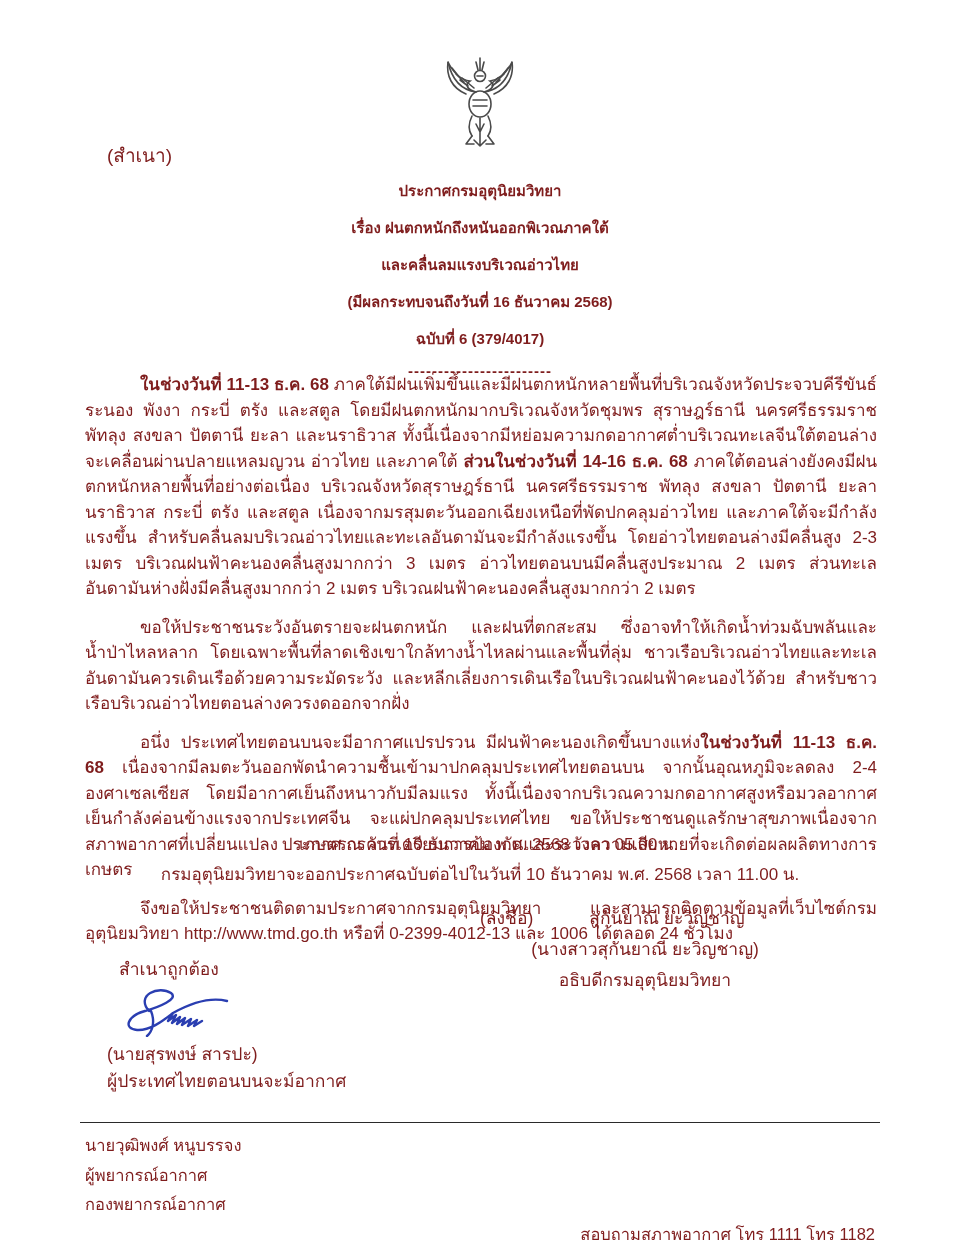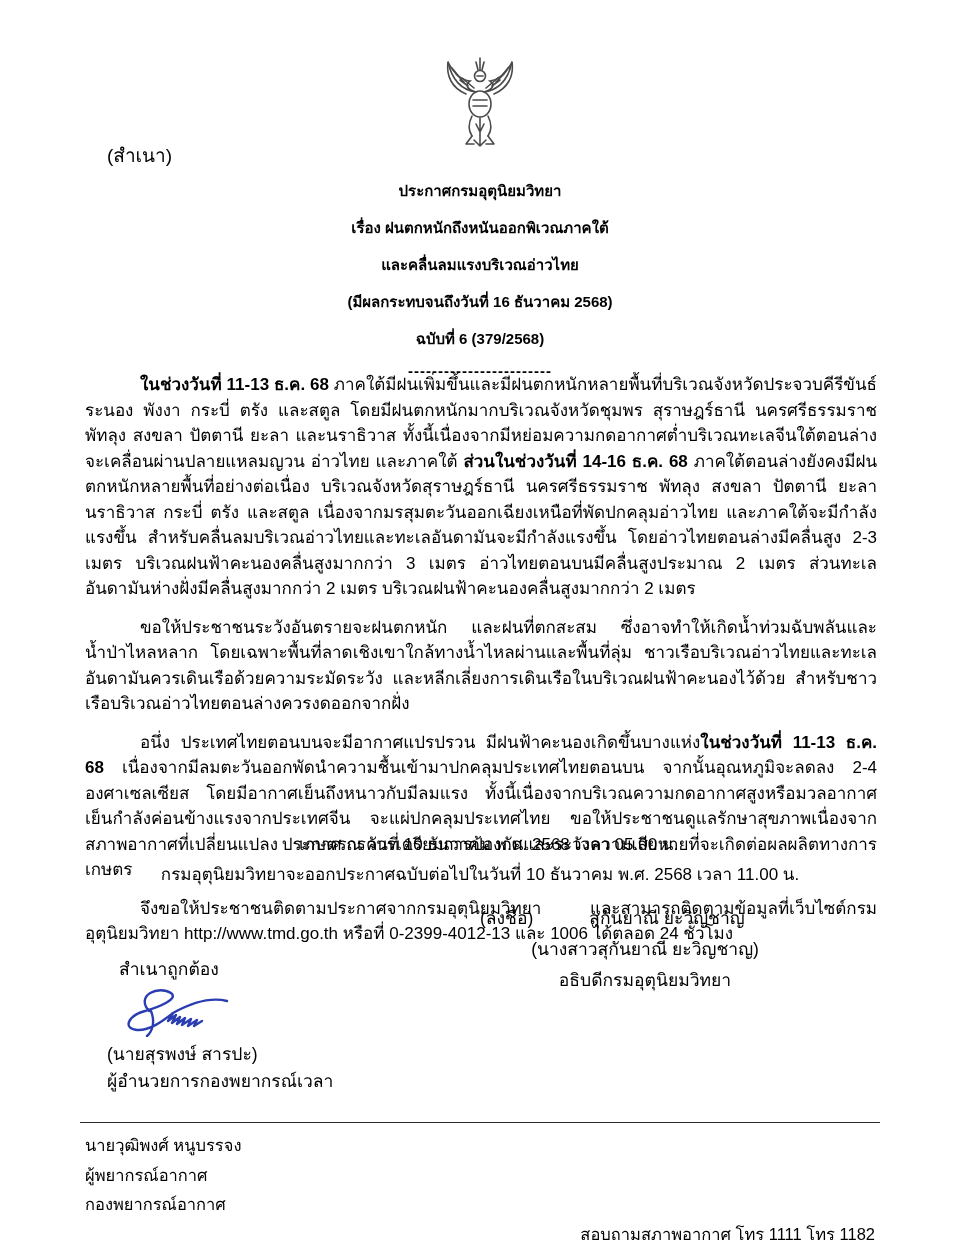--- a/index.html
+++ b/index.html
@@ -2,21 +2,21 @@
 <html><head>
 <meta charset="utf-8">
 <style>
   html,body { margin:0; padding:0; background:#e8e8e8; }
   .page {
     position:relative;
     width:960px; height:1242px;
     margin:0 auto;
     background:#ffffff;
     font-family:"Liberation Sans","DejaVu Sans",sans-serif;
-    color:#000000;
+    color:#7f1d1d;
     overflow:hidden;
   }
   .emblem {
     position:absolute; top:54px; left:50%; transform:translateX(-50%);
   }
   .copy-label {
     position:absolute; top:140px; left:107px;
     font-size:19px;
   }
   .heading {
@@ -87,21 +87,21 @@
     </svg>
   </div>
 
   <div class="copy-label">(สำเนา)</div>
 
   <div class="heading">
     <div>ประกาศกรมอุตุนิยมวิทยา</div>
     <div>เรื่อง ฝนตกหนักถึงหนันออกพิเวณภาคใต้</div>
     <div>และคลื่นลมแรงบริเวณอ่าวไทย</div>
     <div>(มีผลกระทบจนถึงวันที่ 16 ธันวาคม 2568)</div>
-    <div>ฉบับที่ 6 (379/2568)</div>
+    <div>ฉบับที่ 6 (379/4017)</div>
     <div class="separator">------------------------</div>
   </div>
 
   <div class="body-text">
     <p><span class="b">ในช่วงวันที่ 11-13 ธ.ค. 68</span><span> ภาคใต้มีฝนเพิ่มขึ้นและมีฝนตกหนักหลายพื้นที่บริเวณจังหวัดประจวบคีรีขันธ์ ระนอง พังงา กระบี่ ตรัง และสตูล โดยมีฝนตกหนักมากบริเวณจังหวัดชุมพร สุราษฎร์ธานี นครศรีธรรมราช พัทลุง สงขลา ปัตตานี ยะลา และนราธิวาส ทั้งนี้เนื่องจากมีหย่อมความกดอากาศต่ำบริเวณทะเลจีนใต้ตอนล่างจะเคลื่อนผ่านปลายแหลมญวน อ่าวไทย และภาคใต้ </span><span class="b">ส่วนในช่วงวันที่ 14-16 ธ.ค. 68</span><span> ภาคใต้ตอนล่างยังคงมีฝนตกหนักหลายพื้นที่อย่างต่อเนื่อง บริเวณจังหวัดสุราษฎร์ธานี นครศรีธรรมราช พัทลุง สงขลา ปัตตานี ยะลา นราธิวาส กระบี่ ตรัง และสตูล เนื่องจากมรสุมตะวันออกเฉียงเหนือที่พัดปกคลุมอ่าวไทย และภาคใต้จะมีกำลังแรงขึ้น สำหรับคลื่นลมบริเวณอ่าวไทยและทะเลอันดามันจะมีกำลังแรงขึ้น โดยอ่าวไทยตอนล่างมีคลื่นสูง 2-3 เมตร บริเวณฝนฟ้าคะนองคลื่นสูงมากกว่า 3 เมตร อ่าวไทยตอนบนมีคลื่นสูงประมาณ 2 เมตร ส่วนทะเลอันดามันห่างฝั่งมีคลื่นสูงมากกว่า 2 เมตร บริเวณฝนฟ้าคะนองคลื่นสูงมากกว่า 2 เมตร</span></p>
     <p>ขอให้ประชาชนระวังอันตรายจะฝนตกหนัก และฝนที่ตกสะสม ซึ่งอาจทำให้เกิดน้ำท่วมฉับพลันและน้ำป่าไหลหลาก โดยเฉพาะพื้นที่ลาดเชิงเขาใกล้ทางน้ำไหลผ่านและพื้นที่ลุ่ม  ชาวเรือบริเวณอ่าวไทยและทะเลอันดามันควรเดินเรือด้วยความระมัดระวัง และหลีกเลี่ยงการเดินเรือในบริเวณฝนฟ้าคะนองไว้ด้วย สำหรับชาวเรือบริเวณอ่าวไทยตอนล่างควรงดออกจากฝั่ง</p>
     <p><span>อนึ่ง ประเทศไทยตอนบนจะมีอากาศแปรปรวน มีฝนฟ้าคะนองเกิดขึ้นบางแห่ง</span><span class="b">ในช่วงวันที่ 11-13 ธ.ค. 68</span><span> เนื่องจากมีลมตะวันออกพัดนำความชื้นเข้ามาปกคลุมประเทศไทยตอนบน จากนั้นอุณหภูมิจะลดลง 2-4 องศาเซลเซียส โดยมีอากาศเย็นถึงหนาวกับมีลมแรง ทั้งนี้เนื่องจากบริเวณความกดอากาศสูงหรือมวลอากาศเย็นกำลังค่อนข้างแรงจากประเทศจีน จะแผ่ปกคลุมประเทศไทย ขอให้ประชาชนดูแลรักษาสุขภาพเนื่องจากสภาพอากาศที่เปลี่ยนแปลง เกษตรกรควรเตรียมการป้องกันและระวังความเสียหายที่จะเกิดต่อผลผลิตทางการเกษตร</span></p>
     <p>จึงขอให้ประชาชนติดตามประกาศจากกรมอุตุนิยมวิทยา และสามารถติดตามข้อมูลที่เว็บไซต์กรมอุตุนิยมวิทยา http://www.tmd.go.th หรือที่ 0-2399-4012-13 และ 1006 ได้ตลอด 24 ชั่วโมง</p>
   </div>
 
@@ -120,21 +120,21 @@
   </div>
 
   <div class="cert-block">
     <div class="cert-label">สำเนาถูกต้อง</div>
     <div class="cert-sig">
       <svg width="130" height="56" viewBox="0 0 130 56" aria-hidden="true">
         <path d="M34,30 C20,14 44,4 56,12 C64,18 44,26 30,30 C12,35 8,48 22,49 C36,50 50,38 58,32 l-5,8 l8,-6 l-4,8 l8,-6 l-3,7 l8,-6 l-3,7 l9,-6 l-3,7 l9,-6 l-3,6 l8,-5 M36,30 C40,40 38,50 32,55 M58,32 C76,22 96,16 112,20" fill="none" stroke="#2a3eb1" stroke-width="2.4" stroke-linecap="round" stroke-linejoin="round"></path>
       </svg>
     </div>
     <div>(นายสุรพงษ์ สารปะ)</div>
-    <div>ผู้อำนวยการกองพยากรณ์เวลา</div>
+    <div>ผู้ประเทศไทยตอนบนจะม์อากาศ</div>
   </div>
 
   <div class="footer-rule"></div>
   <div class="footer">
     <div class="footer-left">
       <div>นายวุฒิพงศ์  หนูบรรจง</div>
       <div>ผู้พยากรณ์อากาศ</div>
       <div>กองพยากรณ์อากาศ</div>
     </div>
     <div class="footer-right">

